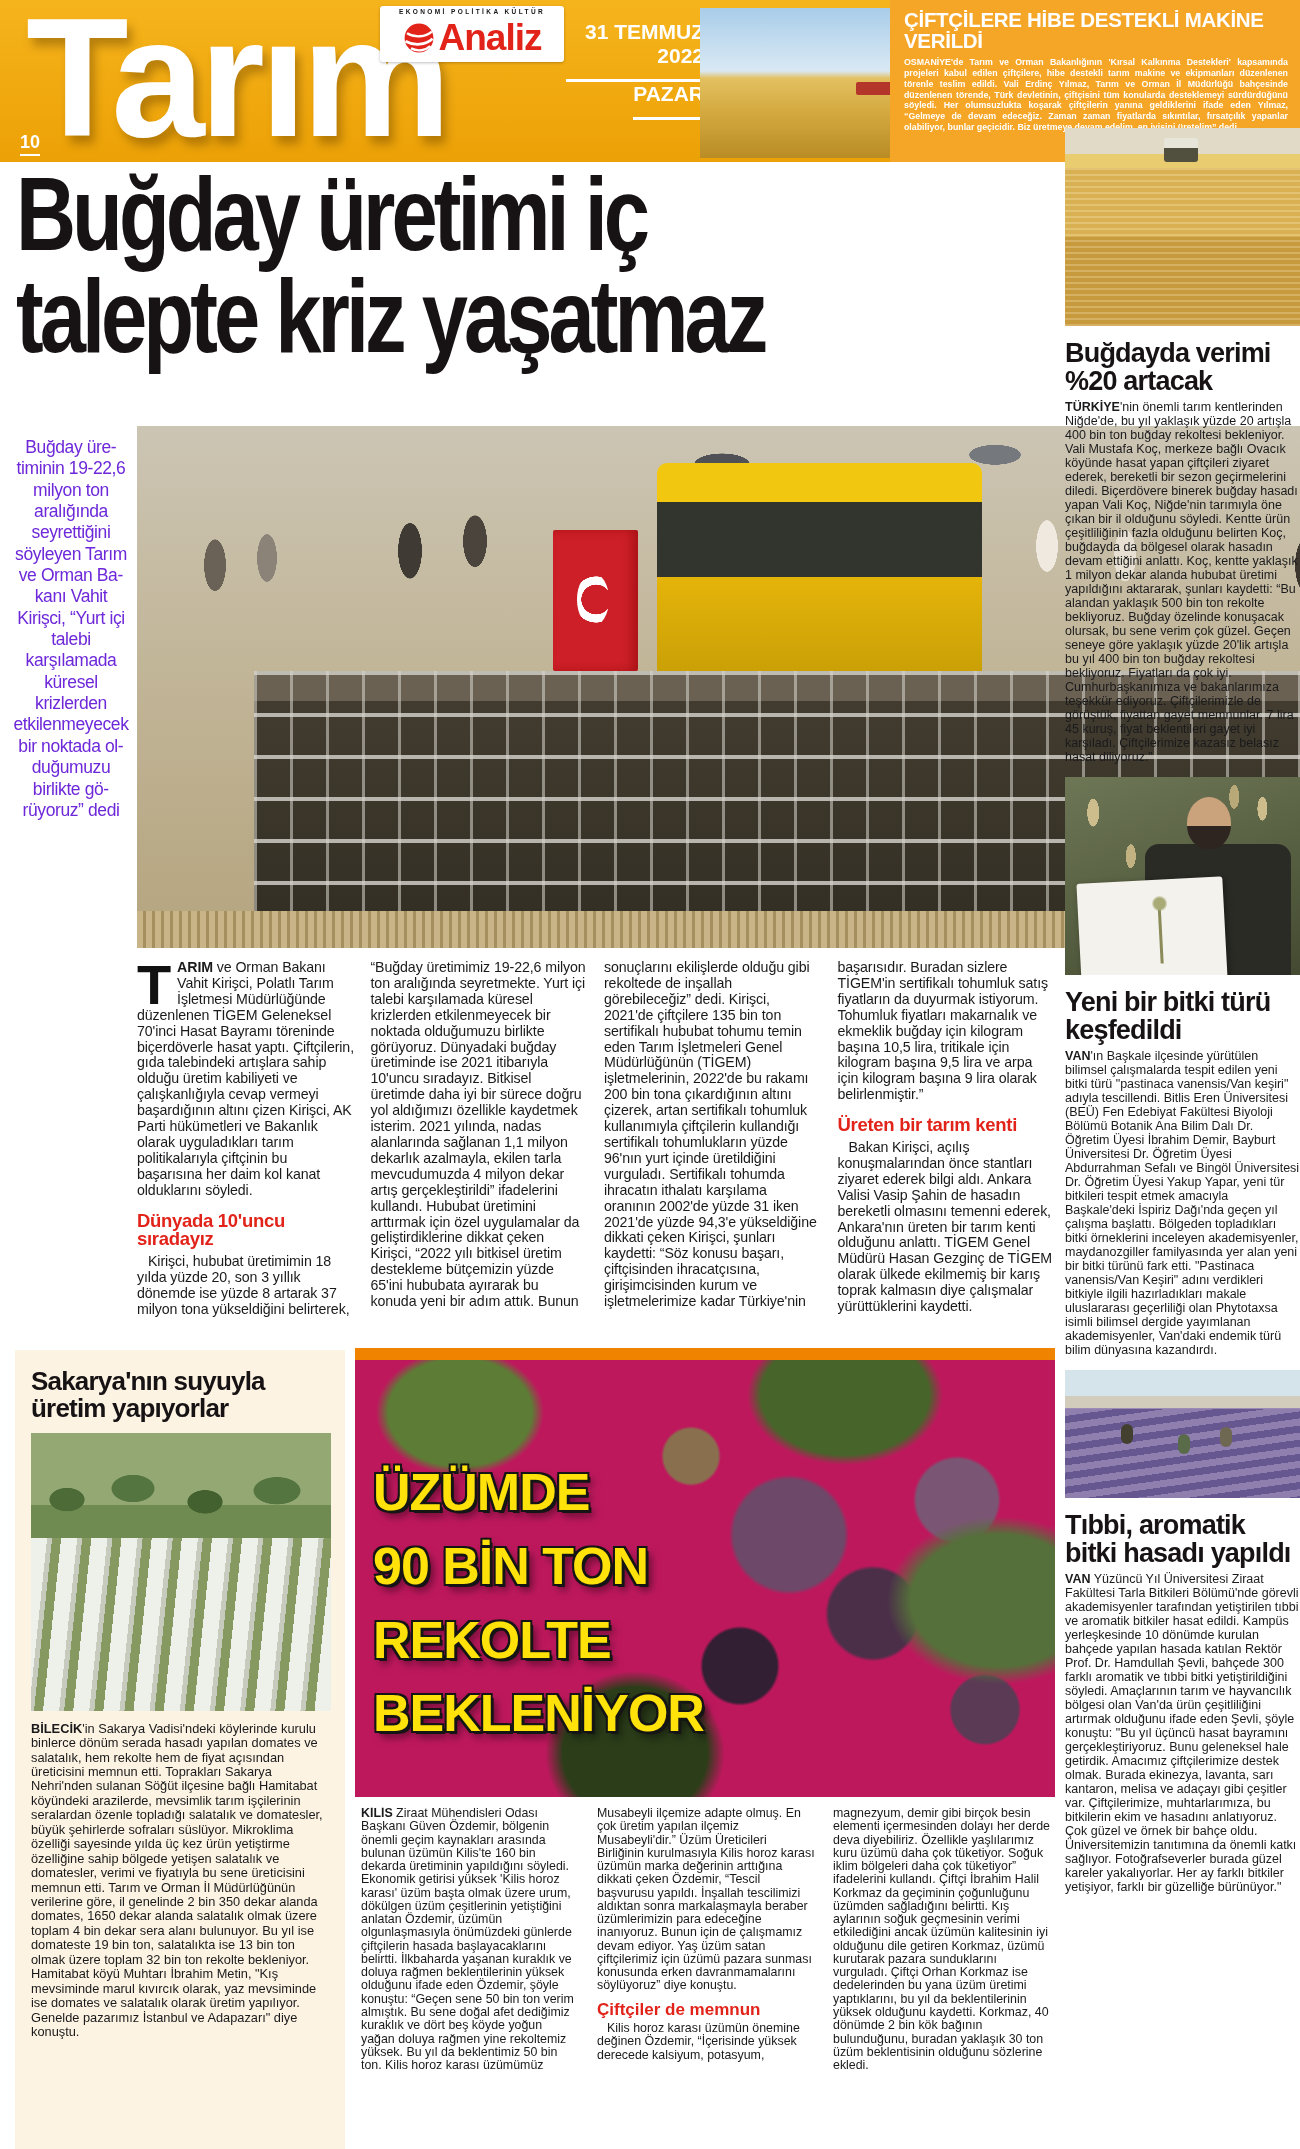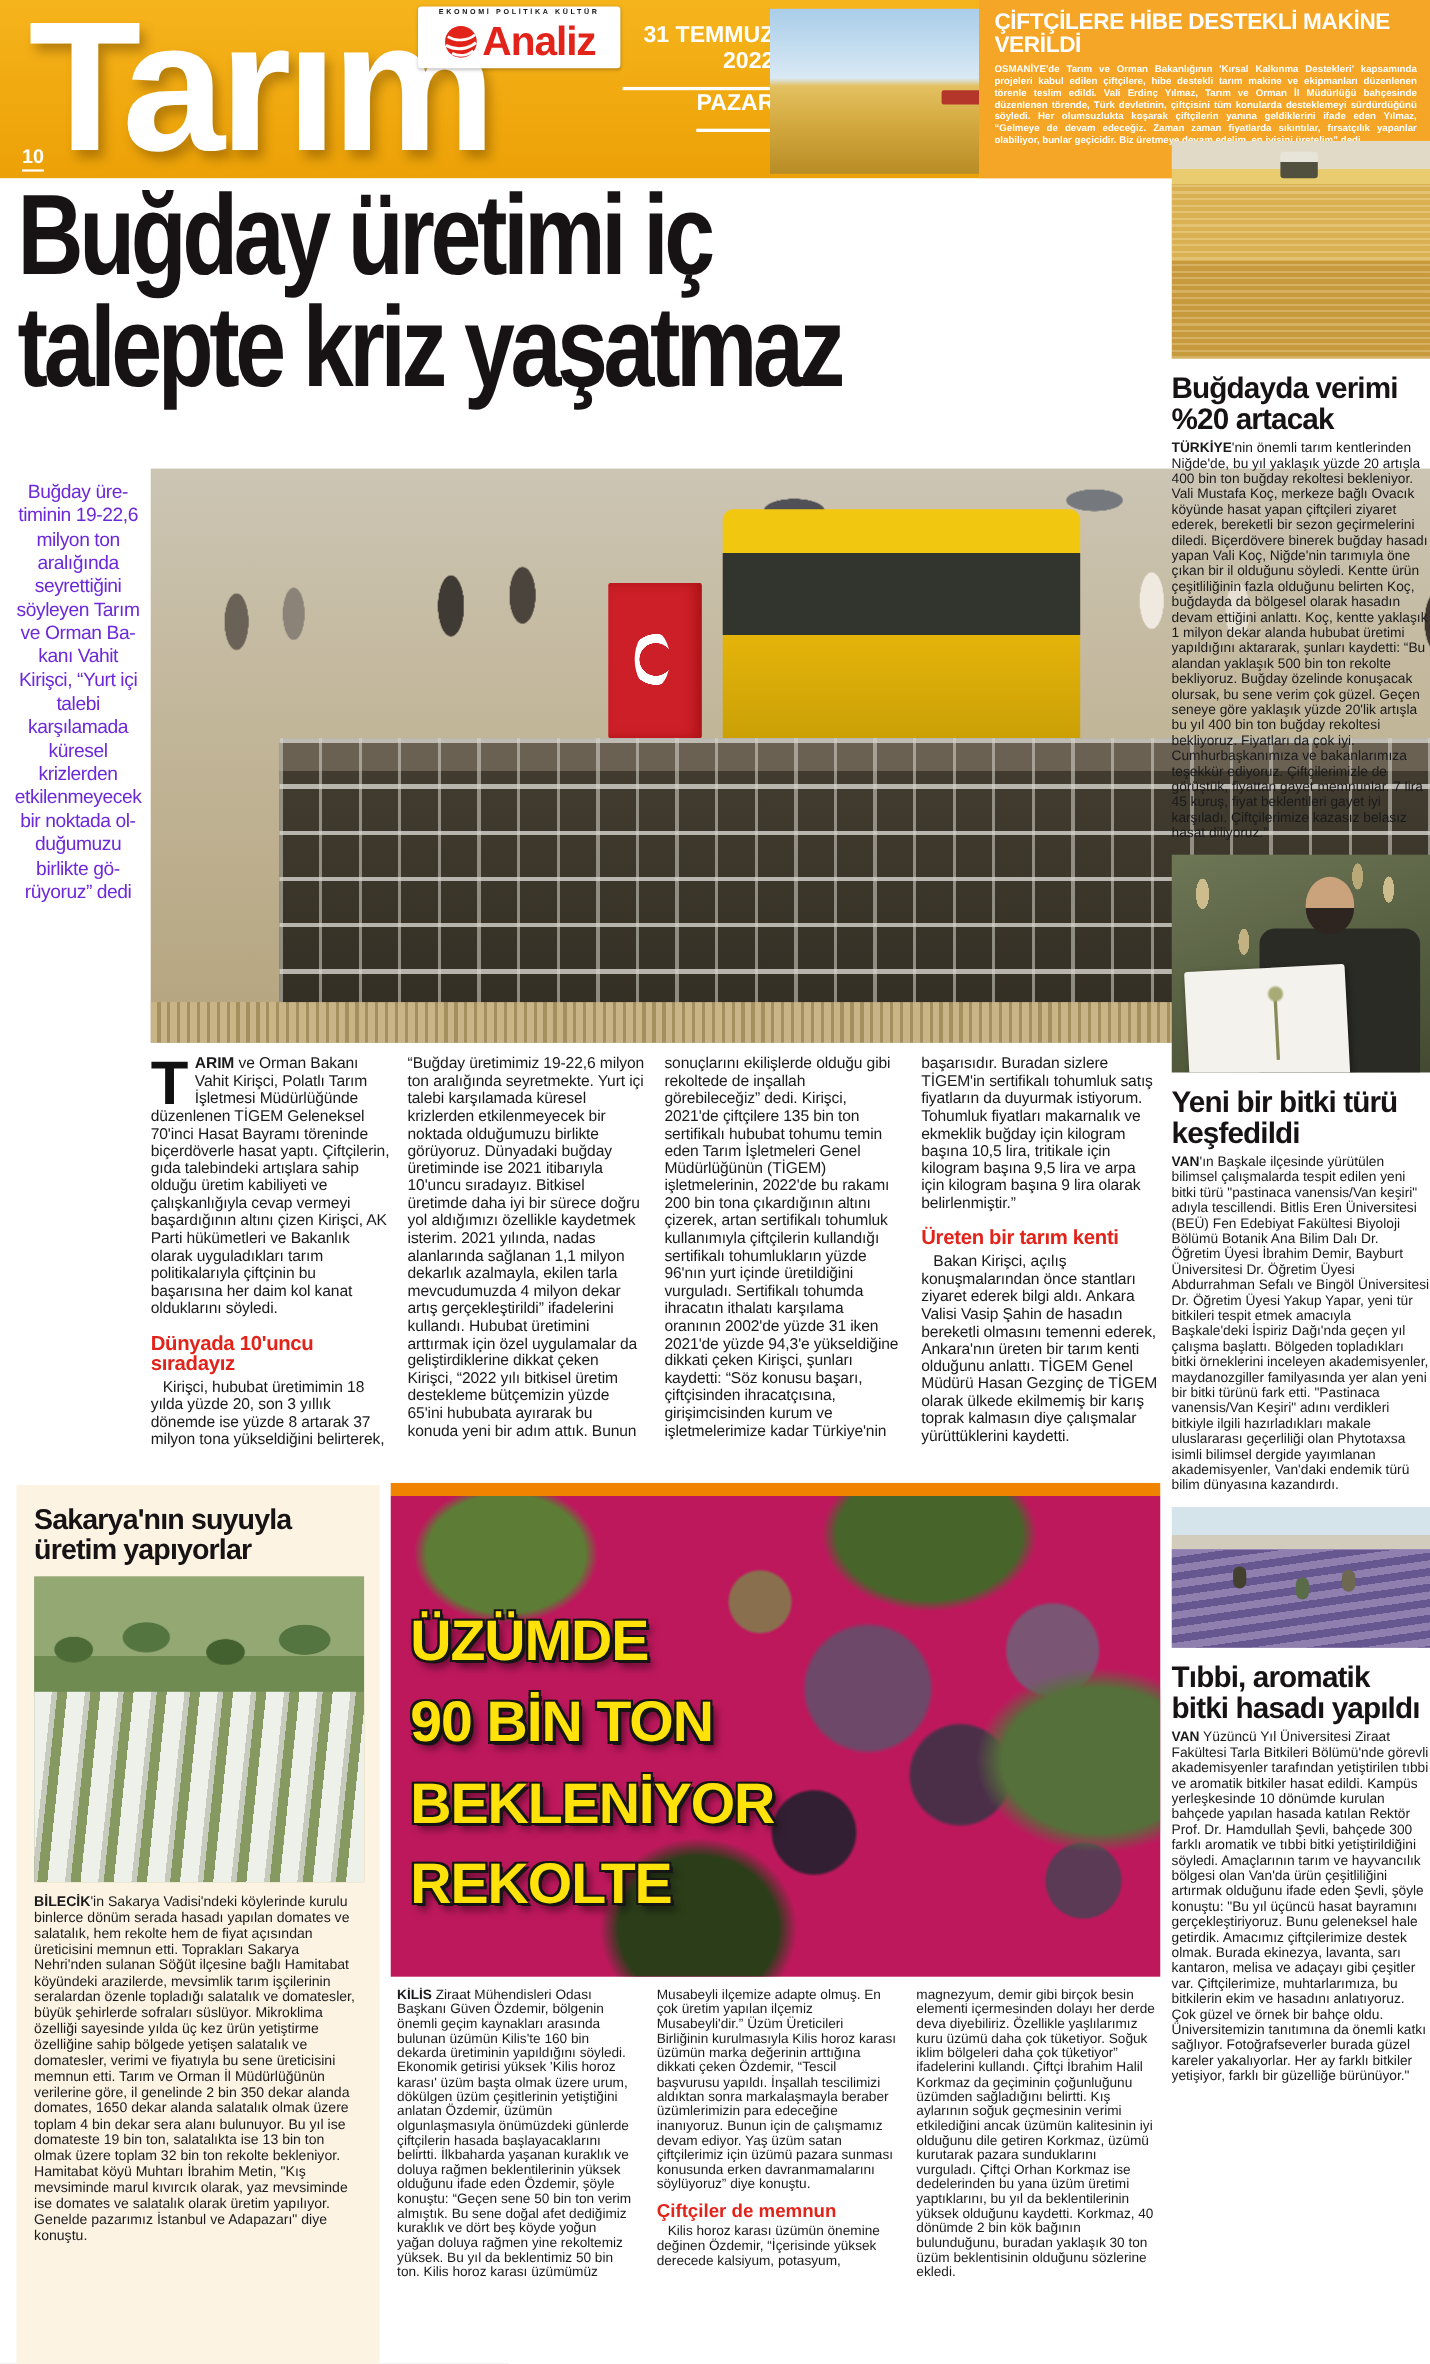--- a/index.html
+++ b/index.html
@@ -249,22 +249,22 @@
     <p><b class="leadword">BİLECİK</b><span>'in Sakarya Vadisi'ndeki köylerinde kurulu binlerce dönüm serada hasadı yapılan domates ve salatalık, hem rekolte hem de fiyat açısından üreticisini memnun etti. Toprakları Sakarya Nehri'nden sulanan Söğüt ilçesine bağlı Hamitabat köyündeki arazilerde, mevsimlik tarım işçilerinin seralardan özenle topladığı salatalık ve domatesler, büyük şehirlerde sofraları süslüyor. Mikroklima özelliği sayesinde yılda üç kez ürün yetiştirme özelliğine sahip bölgede yetişen salatalık ve domatesler, verimi ve fiyatıyla bu sene üreticisini memnun etti. Tarım ve Orman İl Müdürlüğünün verilerine göre, il genelinde 2 bin 350 dekar alanda domates, 1650 dekar alanda salatalık olmak üzere toplam 4 bin dekar sera alanı bulunuyor. Bu yıl ise domateste 19 bin ton, salatalıkta ise 13 bin ton olmak üzere toplam 32 bin ton rekolte bekleniyor. Hamitabat köyü Muhtarı İbrahim Metin, "Kış mevsiminde marul kıvırcık olarak, yaz mevsiminde ise domates ve salatalık olarak üretim yapılıyor. Genelde pazarımız İstanbul ve Adapazarı" diye konuştu.</span></p>
   </div>
 
   <div class="grape-sec">
     <div class="orange-bar"></div>
     <div class="ph grape-photo">
       <div class="grape-bg"></div>
       <div class="overlay-title">
         <div>ÜZÜMDE</div>
         <div>90 BİN TON</div>
+        <div>REKOLTE</div>
         <div>BEKLENİYOR</div>
-        <div>REKOLTE</div>
       </div>
     </div>
     <div class="kilis">
       <p><b class="leadword">KİLİS</b><span> Ziraat Mühendisleri Odası Başkanı Güven Özdemir, bölgenin önemli geçim kaynakları arasında bulunan üzümün Kilis'te 160 bin dekarda üretiminin yapıldığını söyledi. Ekonomik getirisi yüksek 'Kilis horoz karası' üzüm başta olmak üzere urum, dökülgen üzüm çeşitlerinin yetiştiğini anlatan Özdemir, üzümün olgunlaşmasıyla önümüzdeki günlerde çiftçilerin hasada başlayacaklarını belirtti. İlkbaharda yaşanan kuraklık ve doluya rağmen beklentilerinin yüksek olduğunu ifade eden Özdemir, şöyle konuştu: “Geçen sene 50 bin ton verim almıştık. Bu sene doğal afet dediğimiz kuraklık ve dört beş köyde yoğun yağan doluya rağmen yine rekoltemiz yüksek. Bu yıl da beklentimiz 50 bin ton. Kilis horoz karası üzümümüz Musabeyli ilçemize adapte olmuş. En çok üretim yapılan ilçemiz Musabeyli'dir.” Üzüm Üreticileri Birliğinin kurulmasıyla Kilis horoz karası üzümün marka değerinin arttığına dikkati çeken Özdemir, “Tescil başvurusu yapıldı. İnşallah tescilimizi aldıktan sonra markalaşmayla beraber üzümlerimizin para edeceğine inanıyoruz. Bunun için de çalışmamız devam ediyor. Yaş üzüm satan çiftçilerimiz için üzümü pazara sunması konusunda erken davranmamalarını söylüyoruz” diye konuştu.</span></p>
       <div class="subhead">Çiftçiler de memnun</div>
       <p class="indent">Kilis horoz karası üzümün önemine değinen Özdemir, “İçerisinde yüksek derecede kalsiyum, potasyum, magnezyum, demir gibi birçok besin elementi içermesinden dolayı her derde deva diyebiliriz. Özellikle yaşlılarımız kuru üzümü daha çok tüketiyor. Soğuk iklim bölgeleri daha çok tüketiyor” ifadelerini kullandı. Çiftçi İbrahim Halil Korkmaz da geçiminin çoğunluğunu üzümden sağladığını belirtti. Kış aylarının soğuk geçmesinin verimi etkilediğini ancak üzümün kalitesinin iyi olduğunu dile getiren Korkmaz, üzümü kurutarak pazara sunduklarını vurguladı. Çiftçi Orhan Korkmaz ise dedelerinden bu yana üzüm üretimi yaptıklarını, bu yıl da beklentilerinin yüksek olduğunu kaydetti. Korkmaz, 40 dönümde 2 bin kök bağının bulunduğunu, buradan yaklaşık 30 ton üzüm beklentisinin olduğunu sözlerine ekledi.</p>
     </div>
   </div>
 
 </div>

